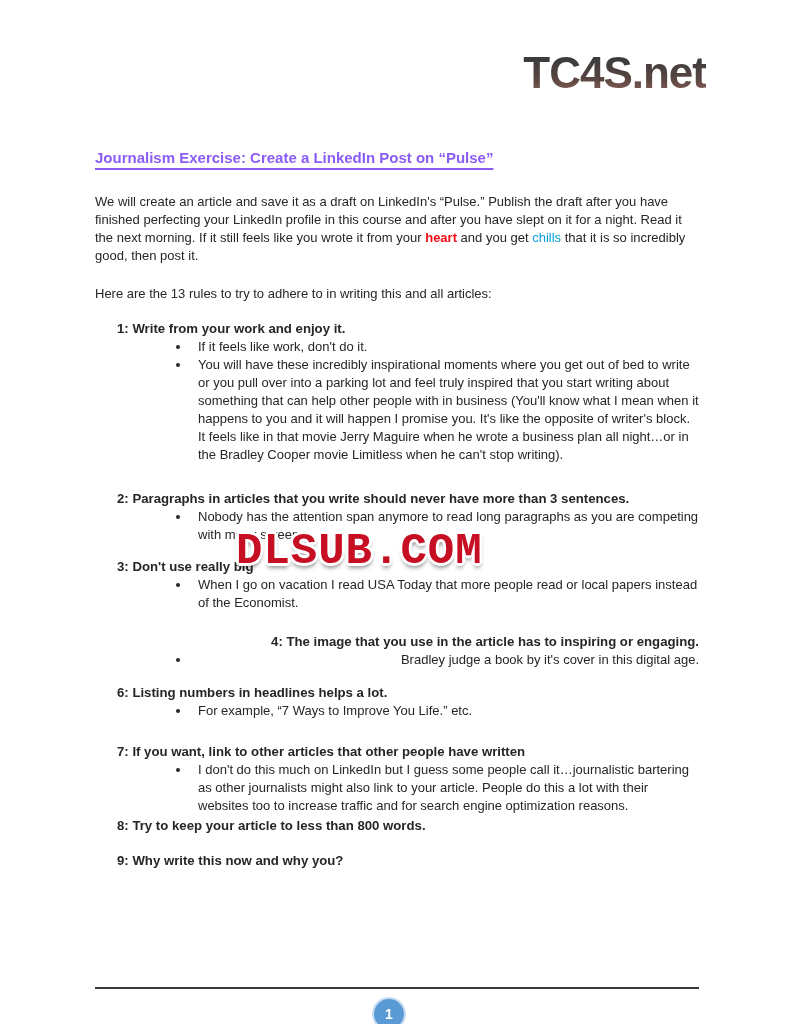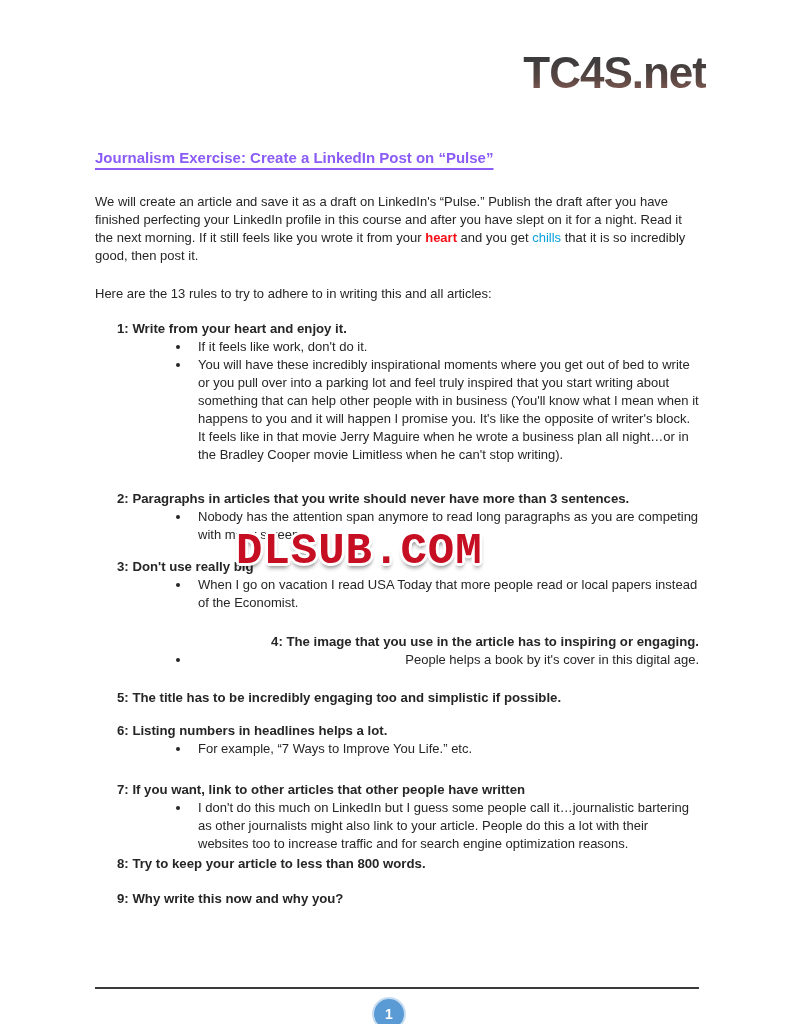--- a/index.html
+++ b/index.html
@@ -137,21 +137,21 @@
 
   <div class="content">
 
     <h1 class="title">Journalism Exercise: Create a LinkedIn Post on “Pulse”</h1>
 
     <p class="intro"><span>We will create an article and save it as a draft on LinkedIn's “Pulse.” Publish the draft after you have finished perfecting your LinkedIn profile in this course and after you have slept on it for a night. Read it the next morning. If it still feels like you wrote it from your </span><span class="word-heart">heart</span><span> and you get </span><span class="word-chills">chills</span><span> that it is so incredibly good, then post it.</span></p>
 
     <p class="rules-intro">Here are the 13 rules to try to adhere to in writing this and all articles:</p>
 
     <div class="rule mt-r1">
-      <div class="rule-heading">1: Write from your heart and enjoy it.</div>
+      <div class="rule-heading">1: Write from your work and enjoy it.</div>
       <ul class="bullets">
         <li>If it feels like work, don't do it.</li>
         <li>You will have these incredibly inspirational moments where you get out of bed to write or you pull over into a parking lot and feel truly inspired that you start writing about something that can help other people with in business (You'll know what I mean when it happens to you and it will happen I promise you. It's like the opposite of writer's block. It feels like in that movie Jerry Maguire when he wrote a business plan all night…or in the Bradley Cooper movie Limitless when he can't stop writing).</li>
       </ul>
     </div>
 
     <div class="rule mt-r2">
       <div class="rule-heading">2: Paragraphs in articles that you write should never have more than 3 sentences.</div>
       <ul class="bullets">
         <li>Nobody has the attention span anymore to read long paragraphs as you are competing with many screens.</li>
@@ -161,27 +161,24 @@
     <div class="rule mt-r3">
       <div class="rule-heading">3: Don't use really big</div>
       <ul class="bullets">
         <li>When I go on vacation I read USA Today that more people read or local papers instead of the Economist.</li>
       </ul>
     </div>
 
     <div class="rule mt-r4">
       <div class="rule-heading">4: The image that you use in the article has to inspiring or engaging.</div>
       <ul class="bullets">
-        <li>People helps a book by it's cover in this digital age.</li>
-      </ul>
-    </div>
-
-    <div class="rule mt-r5">
-      <div class="rule-heading">5: The title has to be incredibly engaging too and simplistic if possible.</div>
-    </div>
+        <li>Bradley judge a book by it's cover in this digital age.</li>
+      </ul>
+    </div>
+
 
     <div class="rule mt-r6">
       <div class="rule-heading">6: Listing numbers in headlines helps a lot.</div>
       <ul class="bullets">
         <li>For example, “7 Ways to Improve You Life.” etc.</li>
       </ul>
     </div>
 
     <div class="rule mt-r7">
       <div class="rule-heading">7: If you want, link to other articles that other people have written</div>

